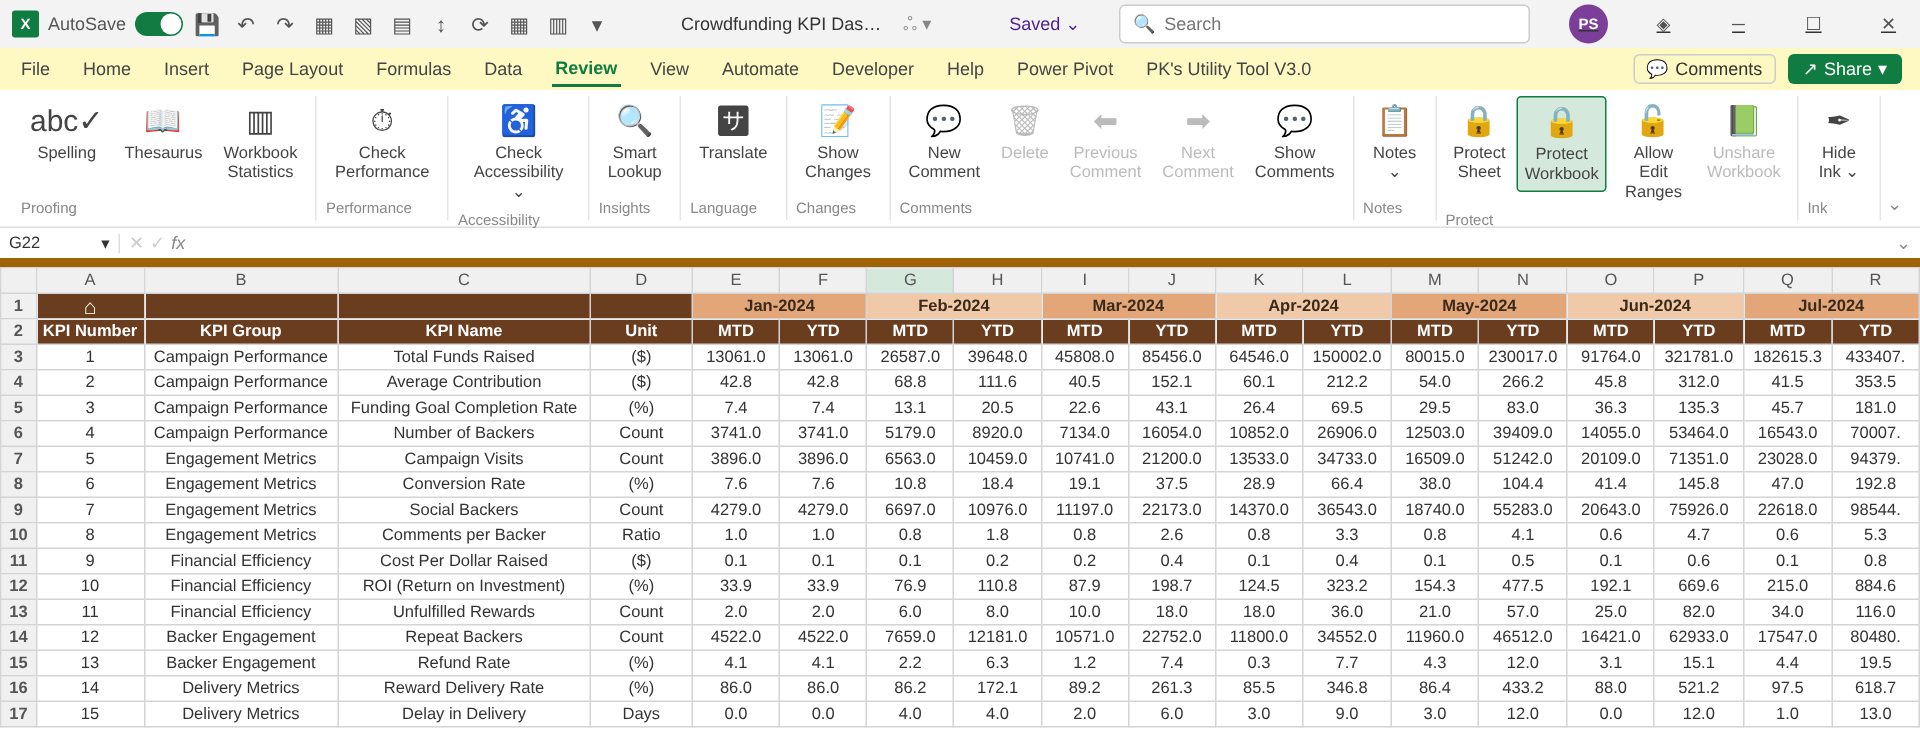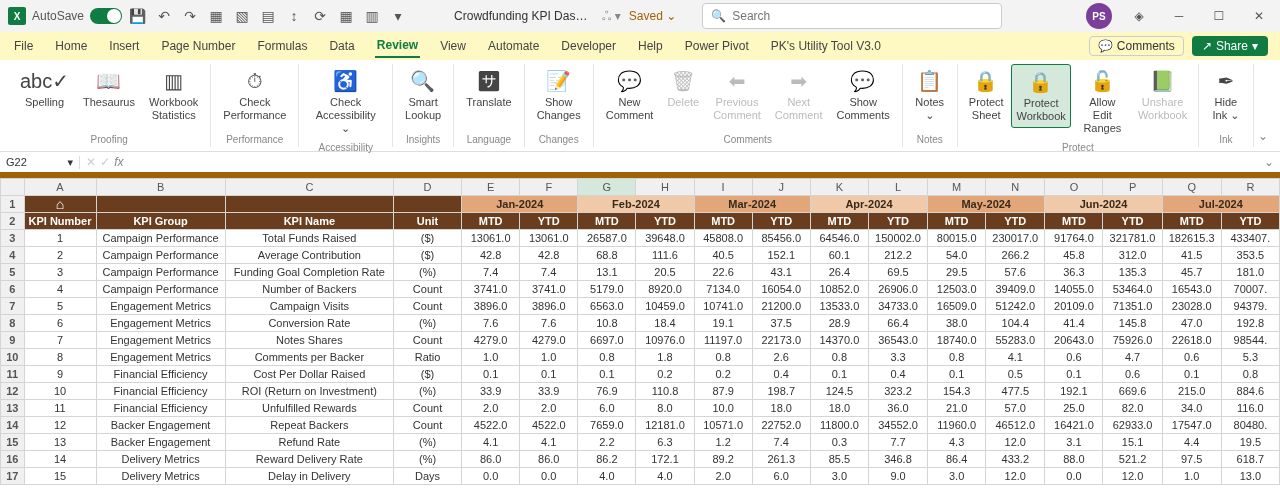--- a/index.html
+++ b/index.html
@@ -7,38 +7,38 @@
 
 
 .titlebar { display: flex; align-items: center; height: 32px; background: #f3f3f3; padding: 0 8px; gap: 6px; }
 .app-icon { width: 18px; height: 18px; background: #107c41; color: #fff; display: flex; align-items: center; justify-content: center; font-size: 10px; font-weight: bold; border-radius: 2px; }
 .autosave-label { font-size: 12px; color: #555; }
 .autosave-toggle { width: 32px; height: 16px; background: #107c41; border-radius: 8px; position: relative; }
 .autosave-toggle::after { content: ""; position: absolute; right: 1px; top: 1px; width: 14px; height: 14px; background: #fff; border-radius: 50%; }
 .qat-btn { width: 20px; height: 20px; display: flex; align-items: center; justify-content: center; color: #555; font-size: 14px; }
 .title-center { flex: 0 0 auto; display: flex; align-items: center; gap: 8px; margin-left: 40px; }
 .doc-name { font-size: 12px; color: #333; max-width: 140px; overflow: hidden; text-overflow: ellipsis; white-space: nowrap; }
-.saved-status { font-size: 12px; color: #a16207; }
+.saved-status { font-size: 12px; color: #4c1d95; margin-left: 44px; }
 .search-box { flex: 1; max-width: 300px; height: 26px; margin: 0 20px; background: #fff; border: 1px solid #ccc; border-radius: 4px; display: flex; align-items: center; padding: 0 8px; gap: 6px; color: #888; }
 .search-box input { border: none; outline: none; flex: 1; font-size: 12px; color: #333; }
-.title-right { margin-left: auto; display: flex; align-items: center; gap: 14px; }
+.title-right { margin-left: auto; display: flex; align-items: center; gap: 24px; text-decoration: underline; }
 .user-badge { width: 26px; height: 26px; background: #7b3f99; color: #fff; border-radius: 50%; display: flex; align-items: center; justify-content: center; font-size: 10px; font-weight: bold; }
 .winbtn { width: 26px; height: 26px; display: flex; align-items: center; justify-content: center; color: #555; font-size: 12px; }
 
 
 .ribbon-tabs { display: flex; align-items: center; height: 28px; padding: 0 12px; gap: 18px; background: #fef9c3; }
 .ribbon-tab { font-size: 12px; color: #444; padding: 4px 2px; cursor: pointer; }
 .ribbon-tab.active { color: #107c41; border-bottom: 2px solid #107c41; font-weight: 600; }
 .ribbon-right { margin-left: auto; display: flex; gap: 8px; }
 .comments-btn { border: 1px solid #ccc; padding: 2px 8px; border-radius: 4px; font-size: 12px; display: flex; align-items: center; gap: 4px; }
 .share-btn { background: #107c41; color: #fff; padding: 2px 10px; border-radius: 4px; font-size: 12px; display: flex; align-items: center; gap: 4px; }
 
 
 .ribbon { display: flex; height: 92px; background: #fff; border-bottom: 1px solid #ddd; padding: 4px 8px; }
-.rgroup { display: flex; flex-direction: column; align-items: center; padding: 0 6px; border-right: 1px solid #e5e5e5; }
+.rgroup { display: flex; flex-direction: column; padding: 0 6px; border-right: 1px solid #e5e5e5; }
 .rgroup:last-child { border-right: none; }
 .rgroup-items { display: flex; gap: 2px; flex: 1; align-items: flex-start; }
 .rbtn { display: flex; flex-direction: column; align-items: center; justify-content: flex-start; padding: 4px 6px; min-width: 42px; font-size: 11px; color: #444; text-align: center; line-height: 1.2; cursor: pointer; border-radius: 3px; }
 .rbtn.selected { background: #d4e8dc; border: 1px solid #107c41; }
 .rbtn.disabled { color: #bbb; }
 .rbtn-icon { font-size: 20px; margin-bottom: 2px; height: 26px; display: flex; align-items: center; justify-content: center; }
 .rgroup-label { font-size: 10px; color: #888; padding: 2px 0; }
 .ribbon-collapse { margin-left: auto; align-self: flex-end; padding: 4px; color: #888; }
 
 
@@ -100,21 +100,21 @@
     <span class="winbtn">─</span>
     <span class="winbtn">☐</span>
     <span class="winbtn">✕</span>
   </div>
 </div>
 
 <div class="ribbon-tabs">
   <span class="ribbon-tab">File</span>
   <span class="ribbon-tab">Home</span>
   <span class="ribbon-tab">Insert</span>
-  <span class="ribbon-tab">Page Number</span>
+  <span class="ribbon-tab">Page Layout</span>
   <span class="ribbon-tab">Formulas</span>
   <span class="ribbon-tab">Data</span>
   <span class="ribbon-tab active">Review</span>
   <span class="ribbon-tab">View</span>
   <span class="ribbon-tab">Automate</span>
   <span class="ribbon-tab">Developer</span>
   <span class="ribbon-tab">Help</span>
   <span class="ribbon-tab">Power Pivot</span>
   <span class="ribbon-tab">PK's Utility Tool V3.0</span>
   <div class="ribbon-right">
@@ -412,21 +412,21 @@
           <td class="row-label">(%)</td>
           <td class="data-cell">7.4</td>
           <td class="data-cell">7.4</td>
           <td class="data-cell">13.1</td>
           <td class="data-cell">20.5</td>
           <td class="data-cell">22.6</td>
           <td class="data-cell">43.1</td>
           <td class="data-cell">26.4</td>
           <td class="data-cell">69.5</td>
           <td class="data-cell">29.5</td>
-          <td class="data-cell">57.6</td>
+          <td class="data-cell">83.0</td>
           <td class="data-cell">36.3</td>
           <td class="data-cell">135.3</td>
           <td class="data-cell">45.7</td>
           <td class="data-cell">181.0</td>
         </tr>
         <tr>
           <th class="row-hdr">6</th>
           <td class="row-label">4</td>
           <td class="row-label">Campaign Performance</td>
           <td class="row-label">Number of Backers</td>
@@ -485,21 +485,21 @@
           <td class="data-cell">104.4</td>
           <td class="data-cell">41.4</td>
           <td class="data-cell">145.8</td>
           <td class="data-cell">47.0</td>
           <td class="data-cell">192.8</td>
         </tr>
         <tr>
           <th class="row-hdr">9</th>
           <td class="row-label">7</td>
           <td class="row-label">Engagement Metrics</td>
-          <td class="row-label">Notes Shares</td>
+          <td class="row-label">Social Backers</td>
           <td class="row-label">Count</td>
           <td class="data-cell">4279.0</td>
           <td class="data-cell">4279.0</td>
           <td class="data-cell">6697.0</td>
           <td class="data-cell">10976.0</td>
           <td class="data-cell">11197.0</td>
           <td class="data-cell">22173.0</td>
           <td class="data-cell">14370.0</td>
           <td class="data-cell">36543.0</td>
           <td class="data-cell">18740.0</td>

